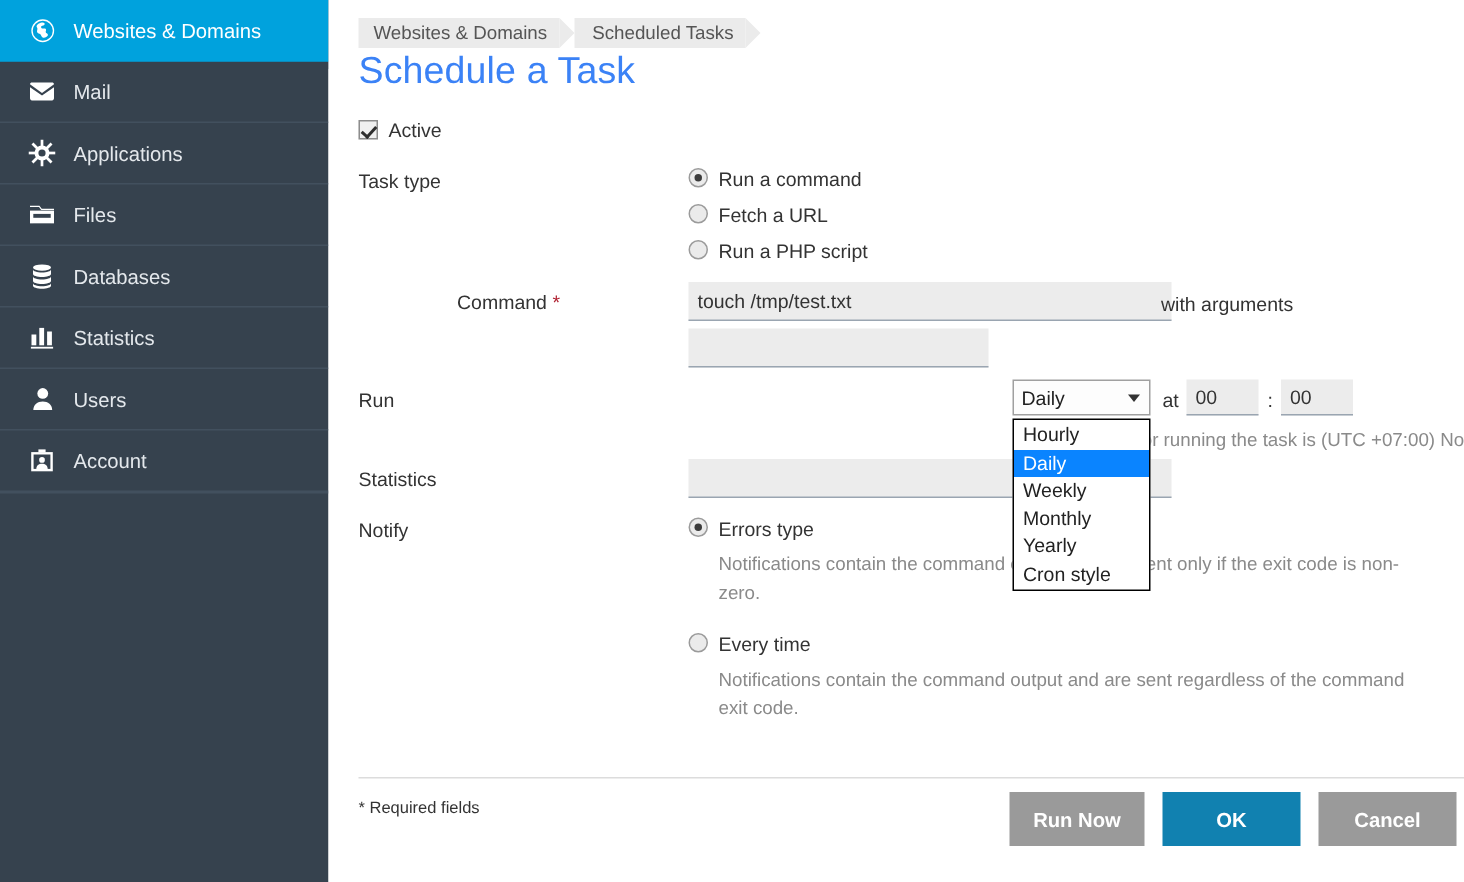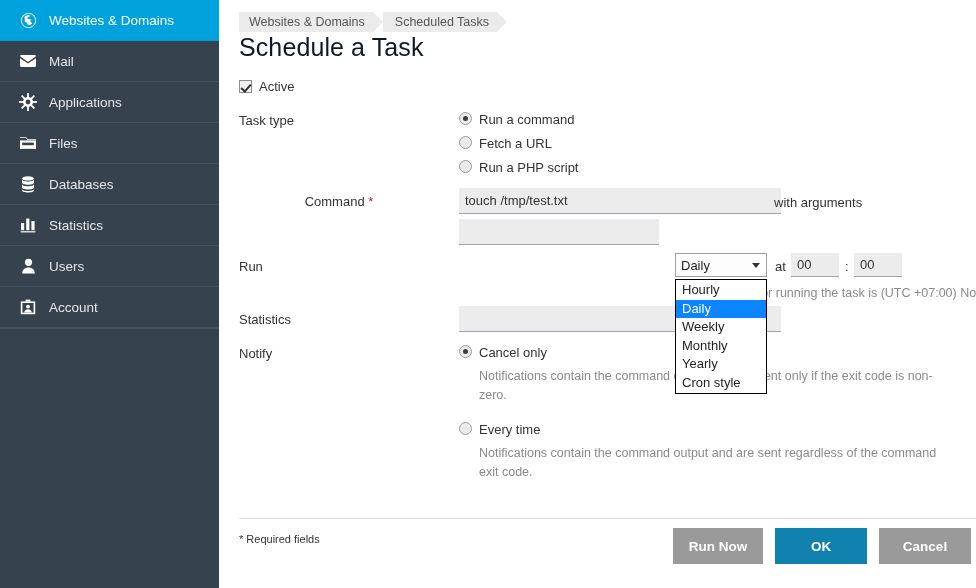--- a/index.html
+++ b/index.html
@@ -99,21 +99,21 @@
     content: ""; position: absolute; right: -10px; top: 0;
     width: 0; height: 0;
     border-top: 10px solid transparent;
     border-bottom: 10px solid transparent;
     border-left: 10px solid #ebebeb;
   }
 
   #page-title {
     position: absolute; left: 20px; top: 33px;
     font-size: 25px; font-weight: normal;
-    color: #0f172a; margin: 0;
+    color: #3b82f6; margin: 0;
     letter-spacing: 0.1px;
   }
 
   
   #active-row {
     position: absolute; left: 20px; top: 79px;
     display: flex; align-items: center;
   }
   .cbx {
     width: 13px; height: 13px;
@@ -394,21 +394,21 @@
 
     <div class="hint" style="position:absolute; left:456px; top:286px; width:420px;">The time zone for running the task is (UTC +07:00) Novosibirsk</div>
 
     <div class="flabel" style="top:312px;">Statistics</div>
     <input class="txtinput ffield" style="top: 306px; width: 322px;" type="text" value="">
 
     <div class="flabel" style="top:346px;">Notify</div>
     <div class="ffield" style="top:345px; width:500px;">
       <div class="radio-row">
         <span class="radio sel"></span>
-        <span>Cancel only</span>
+        <span>Errors type</span>
       </div>
       <div class="hint" style="margin:4px 0 0 20px; width:480px; line-height:19px;">Notifications contain the command output and are sent only if the exit code is non-zero.</div>
       <div class="radio-row" style="margin-top:17px;">
         <span class="radio"></span>
         <span>Every time</span>
       </div>
       <div class="hint" style="margin:4px 0 0 20px; width:480px; line-height:19px;">Notifications contain the command output and are sent regardless of the command exit code.</div>
     </div>
 
     <div id="run-select">

